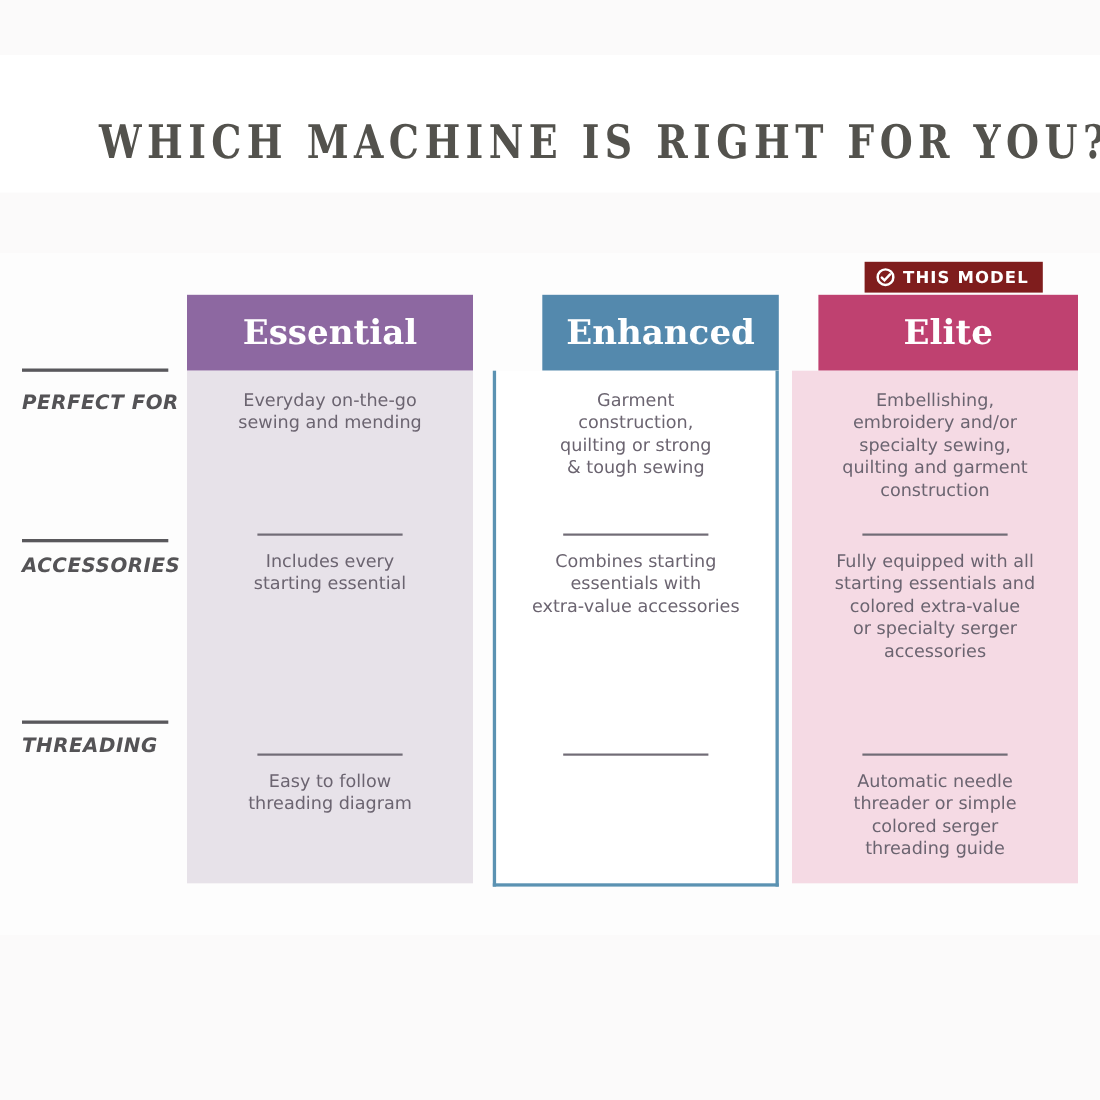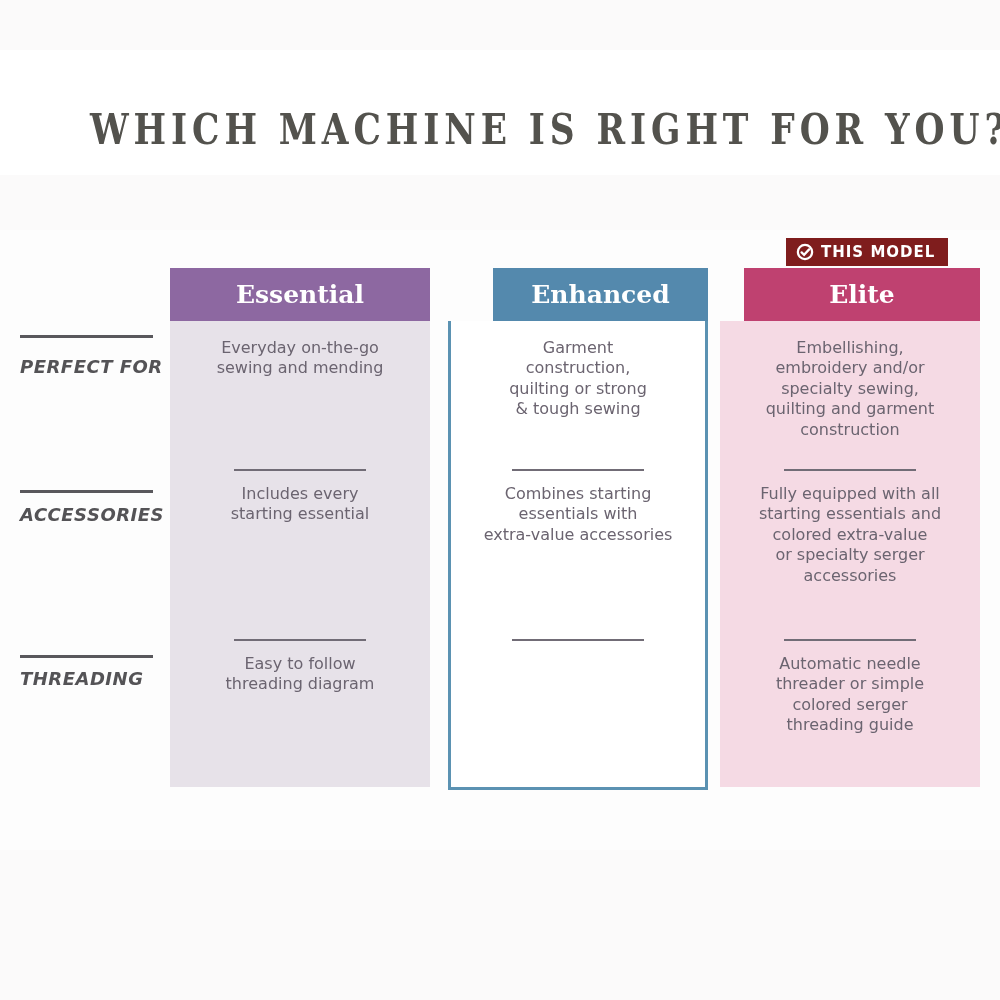--- a/index.html
+++ b/index.html
@@ -42,34 +42,34 @@
   .row-label{
     position:absolute;left:20px;width:145px;
     font-size:18px;font-weight:bold;letter-spacing:0.5px;color:#545356;font-style:italic;
   }
   
   .col{position:absolute;top:268px;width:260px;}
   .col-essential{left:170px;}
   .col-enhanced{left:448px;}
   .col-elite{left:720px;}
   .col-header{
-    height:53px;display:flex;align-items:center;justify-content:center;
+    height:69px;display:flex;align-items:center;justify-content:center;
     font-family:"DejaVu Serif", serif;font-weight:bold;
-    font-size:25px;color:#ffffff;
+    font-size:31px;color:#ffffff;
   }
   .col-essential .col-header{background:#8d68a1;}
   .col-enhanced  .col-header{background:#5489ad;margin-left:45px;}
   .col-elite     .col-header{background:#bf4170;margin-left:24px;}
   .col-body{height:466px;}
   .col-essential .col-body{background:#e7e2e9;}
   .col-enhanced  .col-body{background:#ffffff;border:3px solid #5b92b2;border-top:none;}
   .col-elite     .col-body{background:#f5dae4;}
   .cell{box-sizing:border-box;text-align:center;}
   .cell-1{height:148px;padding-top:17px;}
-  .cell-2{height:170px;}
+  .cell-2{height:200px;}
   .cell-3{height:148px;}
   .cell-divider{
     width:132px;height:2px;background:#716c76;margin:0 auto 13px auto;
   }
   .cell-text{
     font-size:16px;line-height:1.28;color:#6b6470;
     white-space:pre-line;padding:0 8px;
   }
 </style>
 </head>

